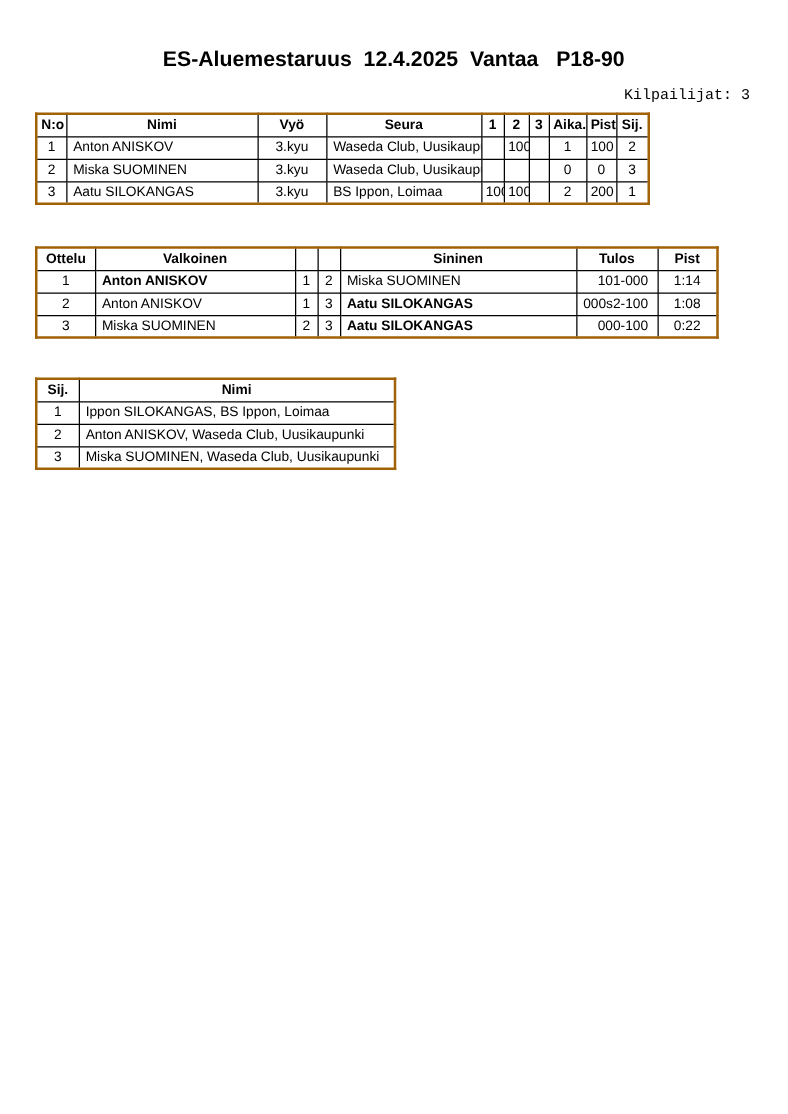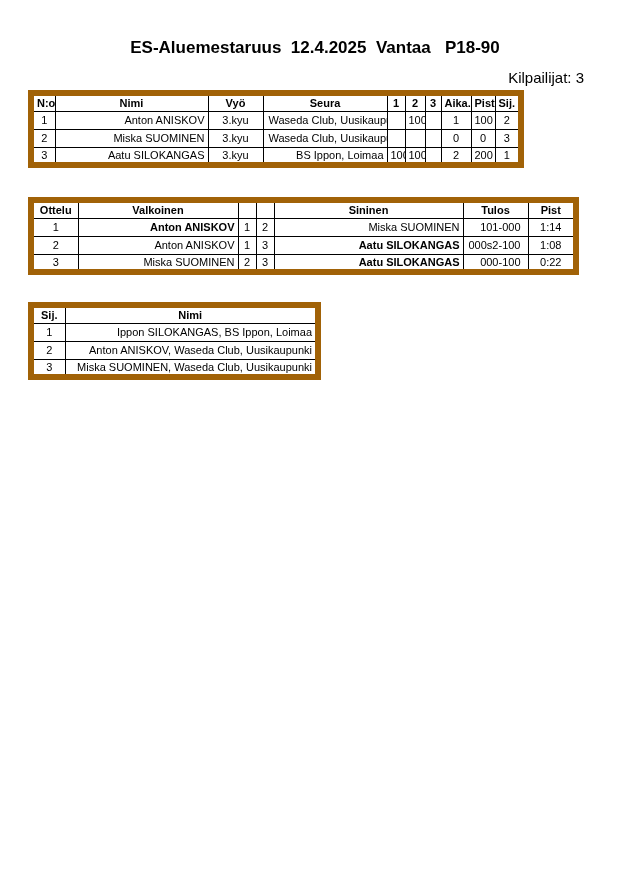--- a/index.html
+++ b/index.html
@@ -23,41 +23,42 @@
     position: absolute;
     font-size: 12px;
     font-weight: bold;
     text-align: center;
   }
   #heading-competitors { top: 65px; left: 28px; width: 410px; }
   #heading-matches     { top: 176px; left: 28px; width: 545px; }
   #heading-results     { top: 282px; left: 28px; width: 256px; }
   .count-label {
     position: absolute;
-    top: 69px; right: 46px;
-    font-size: 15px;
+    top: 69px; right: 30px;
+    font-size: 12px;
+    font-family: Liberation Mono, monospace;
   }
   table {
     position: absolute;
     border-collapse: collapse;
     table-layout: fixed;
-    border: 6px solid #a16207;
+    border: 2px solid #a16207;
   }
   th, td {
     border: 1px solid #000;
     height: 18px;
     padding: 0 3px;
     font-size: 11px;
     text-align: center;
     overflow: hidden;
     white-space: nowrap;
     box-sizing: border-box;
   }
   th { font-weight: bold; }
-  td.left  { text-align: right;  padding-left: 5px; }
+  td.left  { text-align: left;  padding-left: 5px; }
   td.right { text-align: right; padding-right: 7px; }
   .bold { font-weight: bold; }
   #table-competitors { top: 90px;  left: 28px; width: 490px; }
   #table-matches     { top: 197px; left: 28px; width: 545px; }
   #table-results     { top: 302px; left: 28px; width: 287px; }
 </style>
 </head>
 <body>
 
 <div class="page">

